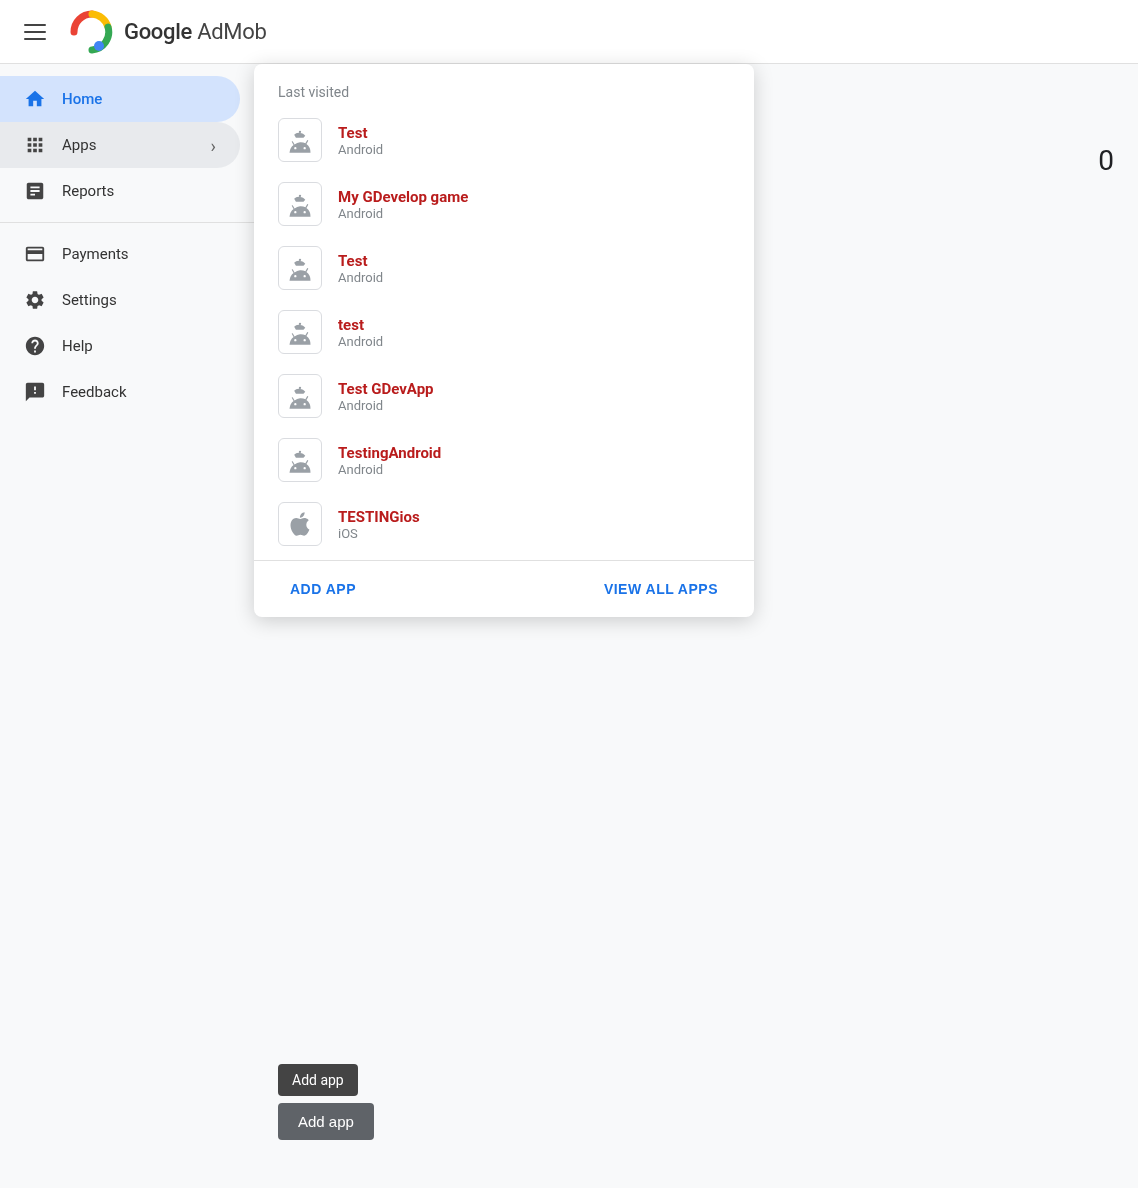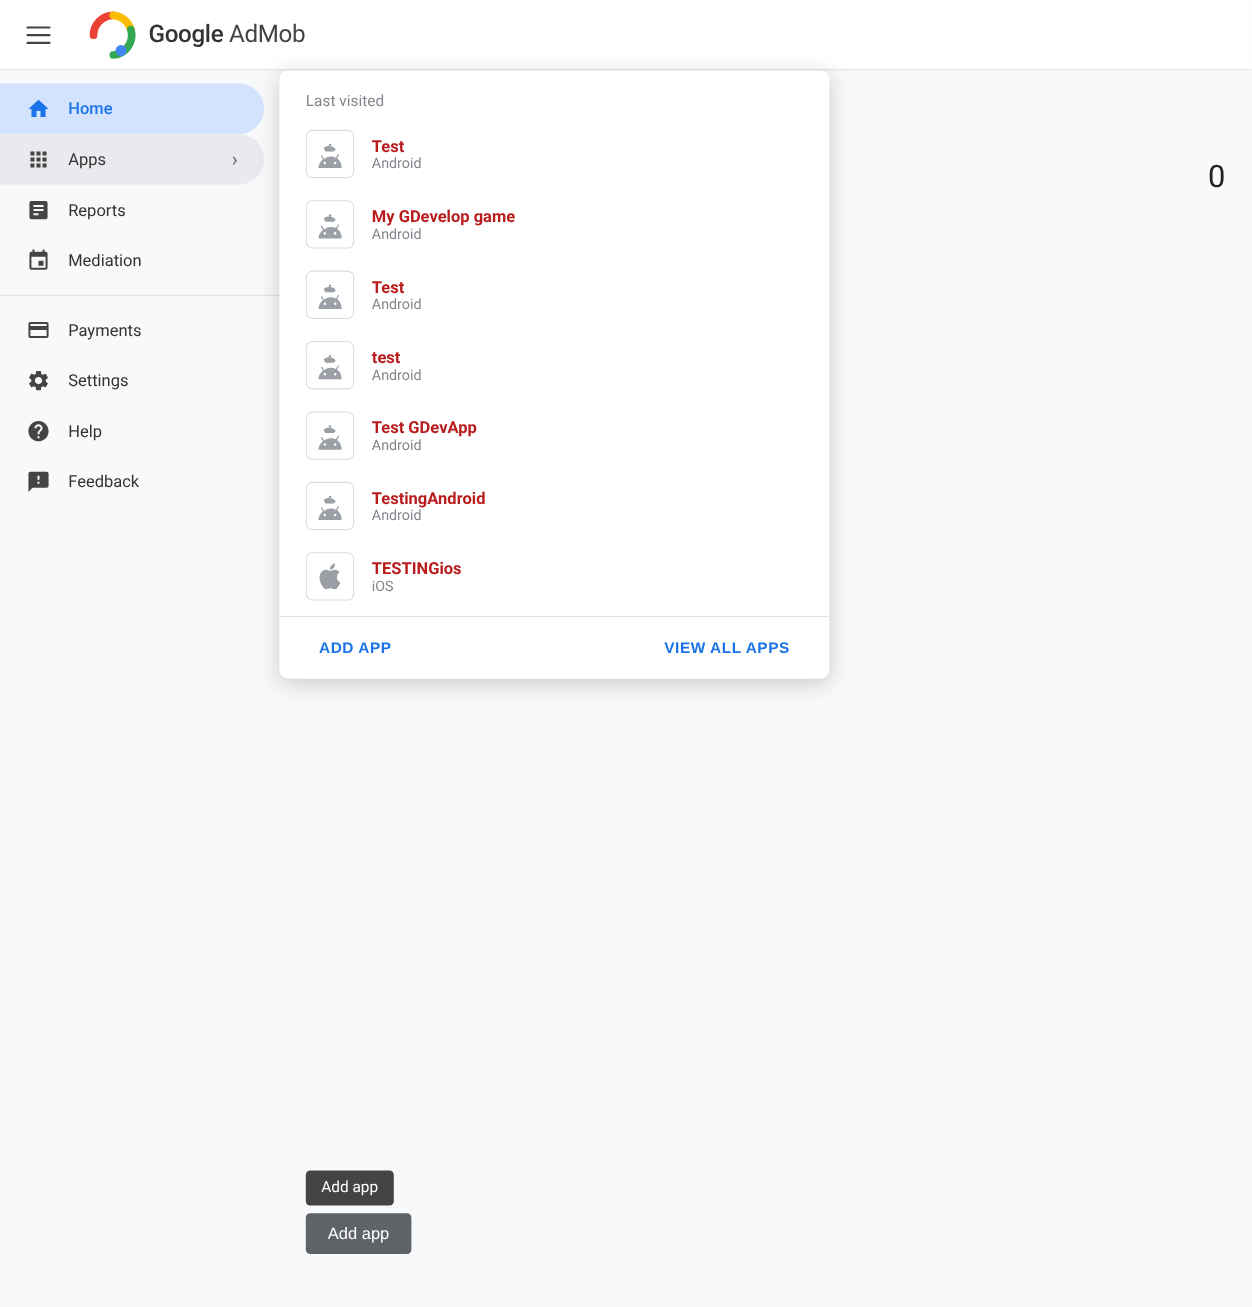--- a/index.html
+++ b/index.html
@@ -12,21 +12,21 @@
     }
 
     
     .header {
       display: flex;
       align-items: center;
       height: 64px;
       background: #fff;
       border-bottom: 1px solid #e0e0e0;
       padding: 0 16px;
-      gap: 27px;
+      gap: 16px;
       position: relative;
       z-index: 10;
     }
     .hamburger-btn {
       cursor: pointer;
       padding: 8px;
       border-radius: 50%;
       display: flex;
       flex-direction: column;
       gap: 5px;
@@ -309,28 +309,20 @@
 
     <div class="nav-item">
       <span class="nav-icon">
         <svg width="22" height="22" viewBox="0 0 24 24" fill="#444">
             <path d="M19 3H5c-1.1 0-2 .9-2 2v14c0 1.1.9 2 2 2h14c1.1 0 2-.9 2-2V5c0-1.1-.9-2-2-2zm-7 14H7v-2h5v2zm5-4H7v-2h10v2zm0-4H7V7h10v2z"></path>
           </svg>
       </span>
       <span class="nav-label">Reports</span>
     </div>
 
-    <div class="nav-item">
-      <span class="nav-icon">
-        <svg width="22" height="22" viewBox="0 0 24 24" fill="#444">
-            <path d="M17 12h-5v5h5v-5zM16 1v2H8V1H6v2H5c-1.11 0-1.99.9-1.99 2L3 19c0 1.1.89 2 2 2h14c1.1 0 2-.9 2-2V5c0-1.1-.9-2-2-2h-1V1h-2zm3 18H5V8h14v11z"></path>
-          </svg>
-      </span>
-      <span class="nav-label">Mediation</span>
-    </div>
 
 
     <div class="nav-divider"></div>
 
 
     <div class="nav-item">
       <span class="nav-icon">
         <svg width="22" height="22" viewBox="0 0 24 24" fill="#444">
             <path d="M20 4H4c-1.11 0-2 .89-2 2v12c0 1.11.89 2 2 2h16c1.11 0 2-.89 2-2V6c0-1.11-.89-2-2-2zm0 14H4v-6h16v6zm0-10H4V6h16v2z"></path>
           </svg>

